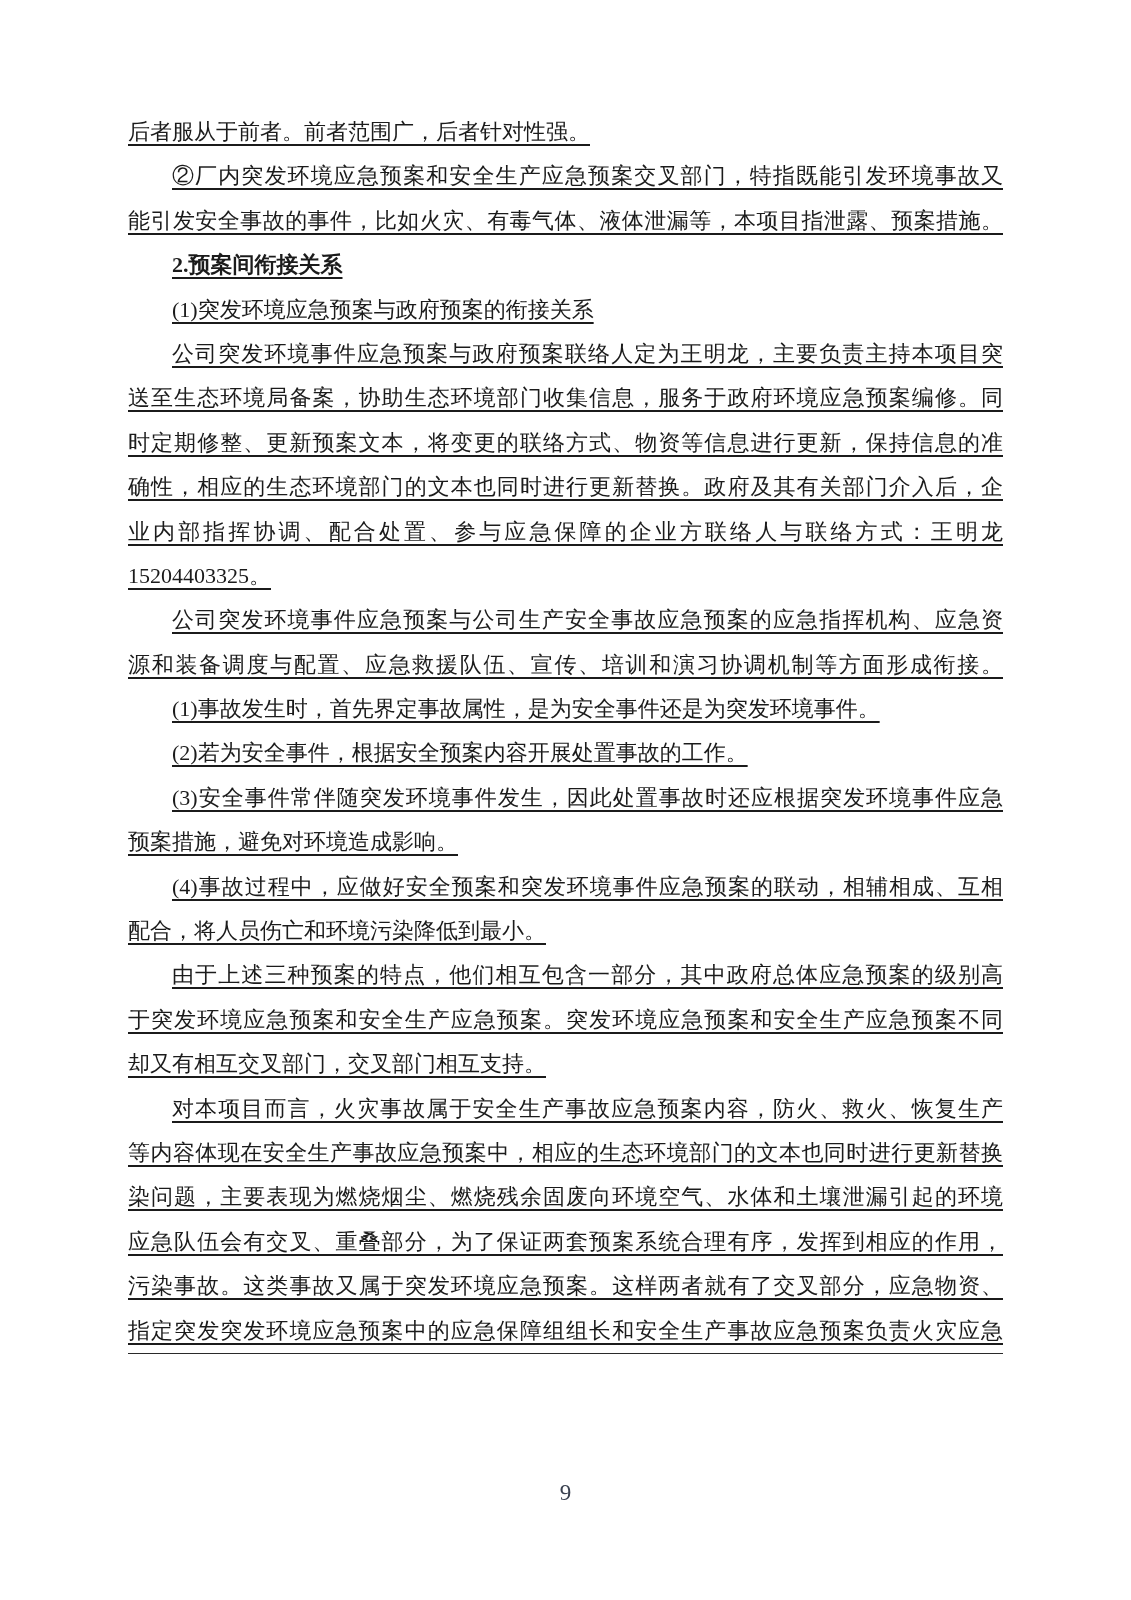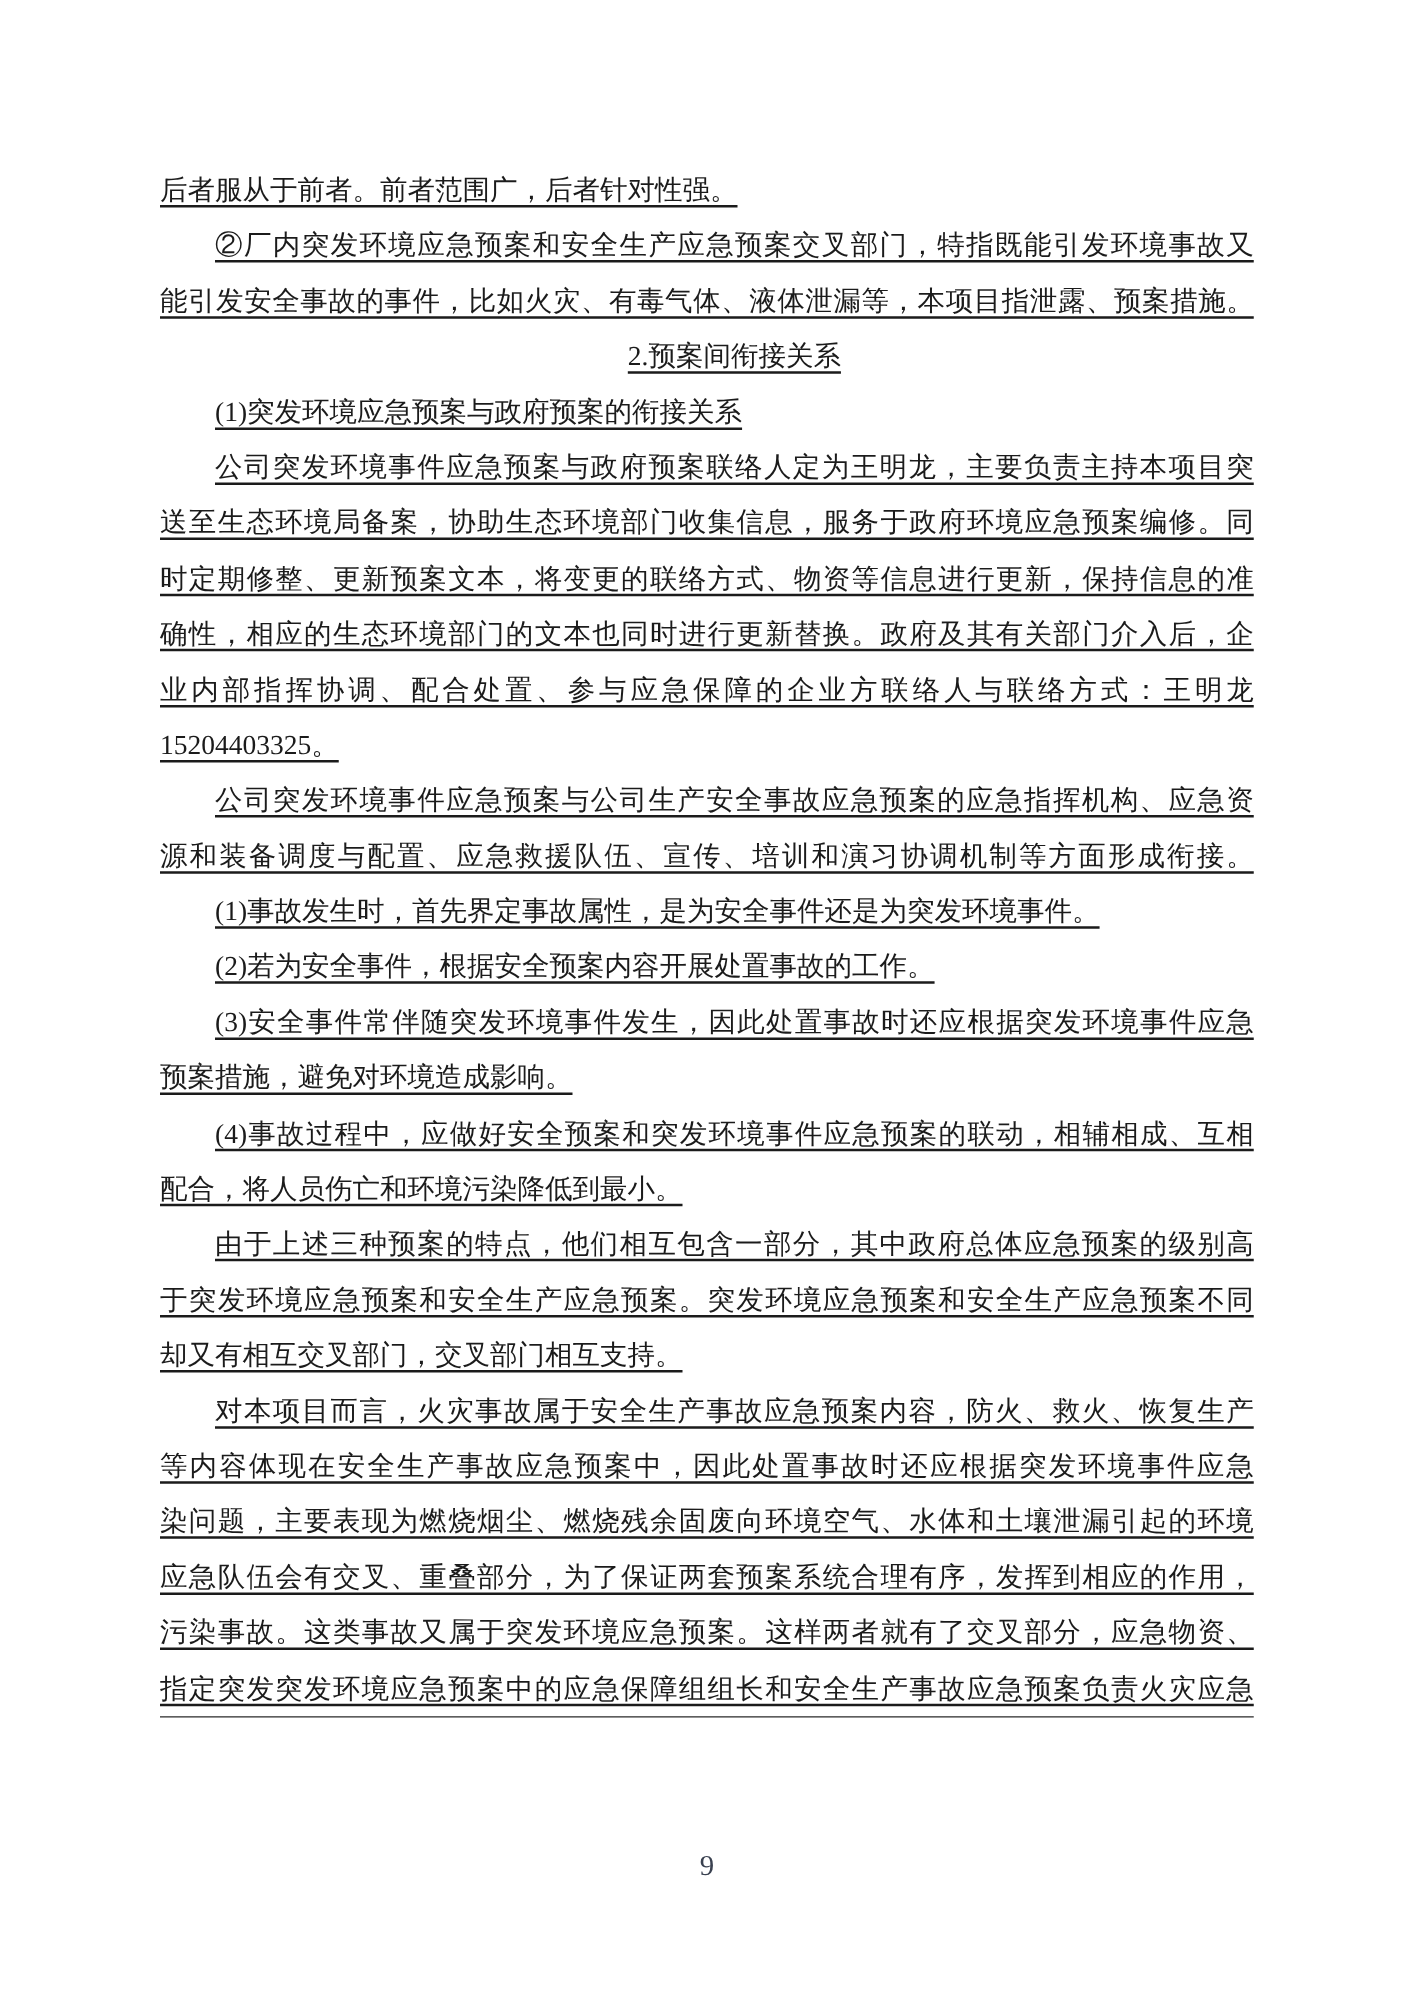--- a/index.html
+++ b/index.html
@@ -10,21 +10,21 @@
     width: 1131px;
     height: 1600px;
     background: #ffffff;
     position: relative;
     overflow: hidden;
     font-family: "Liberation Serif", "DejaVu Serif", serif;
     color: #1b1b1b;
   }
   .page-body {
     position: absolute;
-    top: 130px;
+    top: 110px;
     left: 128px;
     width: 875px;
   }
   .line {
     height: 44.4px;
     line-height: 44.4px;
     font-size: 22px;
     white-space: nowrap;
     text-decoration: underline;
     text-decoration-thickness: 1.8px;
@@ -33,23 +33,22 @@
   }
   .line.just {
     white-space: normal;
     text-align: justify;
     text-align-last: justify;
   }
   .line.ind {
     padding-left: 44px;
   }
   .line.bold {
-    font-weight: normal;
+    font-weight: bold;
     text-decoration-thickness: 2.2px;
-    text-align: center;
   }
   .line.dbl {
     border-bottom: 1.6px solid #2a2a2a;
   }
   .page-footer {
     position: absolute;
     top: 1478px;
     left: 0;
     width: 1131px;
     text-align: center;
@@ -78,21 +77,21 @@
     <div class="line ind">(1)事故发生时，首先界定事故属性，是为安全事件还是为突发环境事件。</div>
     <div class="line ind">(2)若为安全事件，根据安全预案内容开展处置事故的工作。</div>
     <div class="line ind just">(3)安全事件常伴随突发环境事件发生，因此处置事故时还应根据突发环境事件应急</div>
     <div class="line">预案措施，避免对环境造成影响。</div>
     <div class="line ind just">(4)事故过程中，应做好安全预案和突发环境事件应急预案的联动，相辅相成、互相</div>
     <div class="line">配合，将人员伤亡和环境污染降低到最小。</div>
     <div class="line ind just">由于上述三种预案的特点，他们相互包含一部分，其中政府总体应急预案的级别高</div>
     <div class="line just">于突发环境应急预案和安全生产应急预案。突发环境应急预案和安全生产应急预案不同</div>
     <div class="line">却又有相互交叉部门，交叉部门相互支持。</div>
     <div class="line ind just">对本项目而言，火灾事故属于安全生产事故应急预案内容，防火、救火、恢复生产</div>
-    <div class="line just">等内容体现在安全生产事故应急预案中，因此处置事故时还应根据突发环境事件应急</div>
+    <div class="line just">等内容体现在安全生产事故应急预案中，相应的生态环境部门的文本也同时进行更新替换</div>
     <div class="line just">染问题，主要表现为燃烧烟尘、燃烧残余固废向环境空气、水体和土壤泄漏引起的环境</div>
     <div class="line just">应急队伍会有交叉、重叠部分，为了保证两套预案系统合理有序，发挥到相应的作用，</div>
     <div class="line just">污染事故。这类事故又属于突发环境应急预案。这样两者就有了交叉部分，应急物资、</div>
     <div class="line just dbl">指定突发突发环境应急预案中的应急保障组组长和安全生产事故应急预案负责火灾应急</div>
   </div>
 
 <div class="page-footer">
   <span>9</span>
 </div>
 

